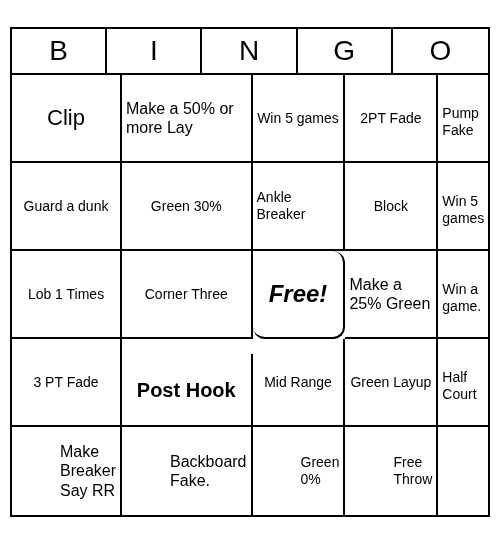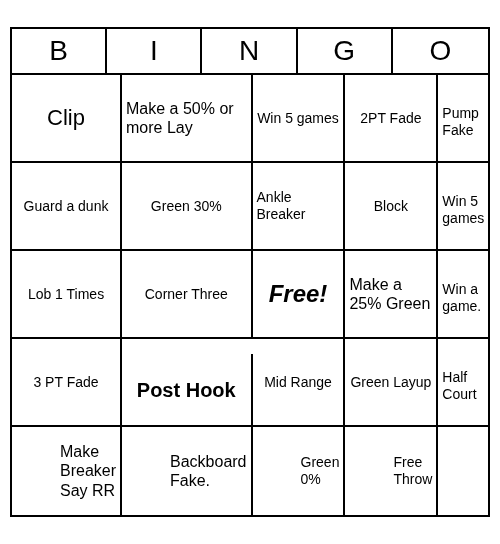--- a/index.html
+++ b/index.html
@@ -81,20 +81,21 @@
     .bingo-cell.bold-text {
       font-weight: bold;
       font-size: 20px;
       margin-top: 15px;
     }
 
     .free-cell {
       font-size: 24px;
       font-weight: bold;
       font-style: italic;
+      border-radius: 12px;
     }
   </style>
 </head>
 <body>
 
 <div class="bingo-container">
   <div class="bingo-header">
   <div class="bingo-header-cell">B</div>
       <div class="bingo-header-cell">I</div>
       <div class="bingo-header-cell">N</div>

